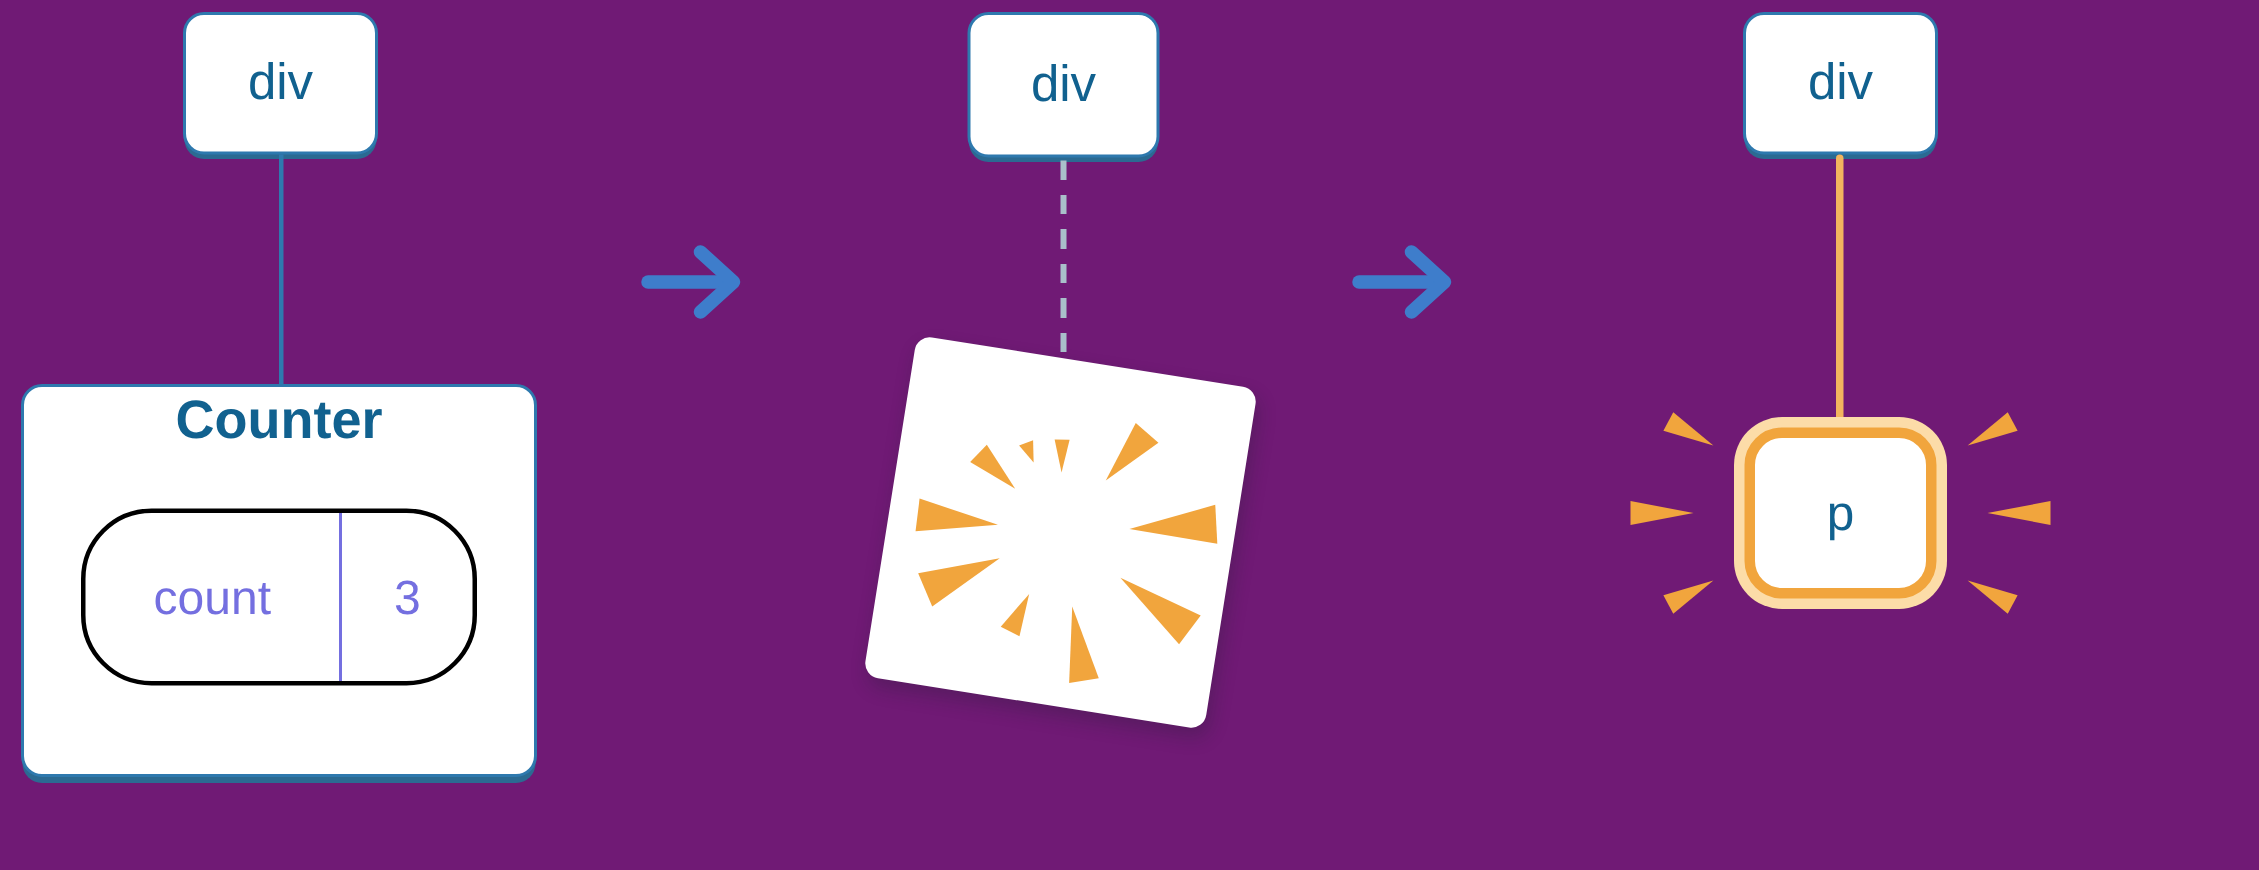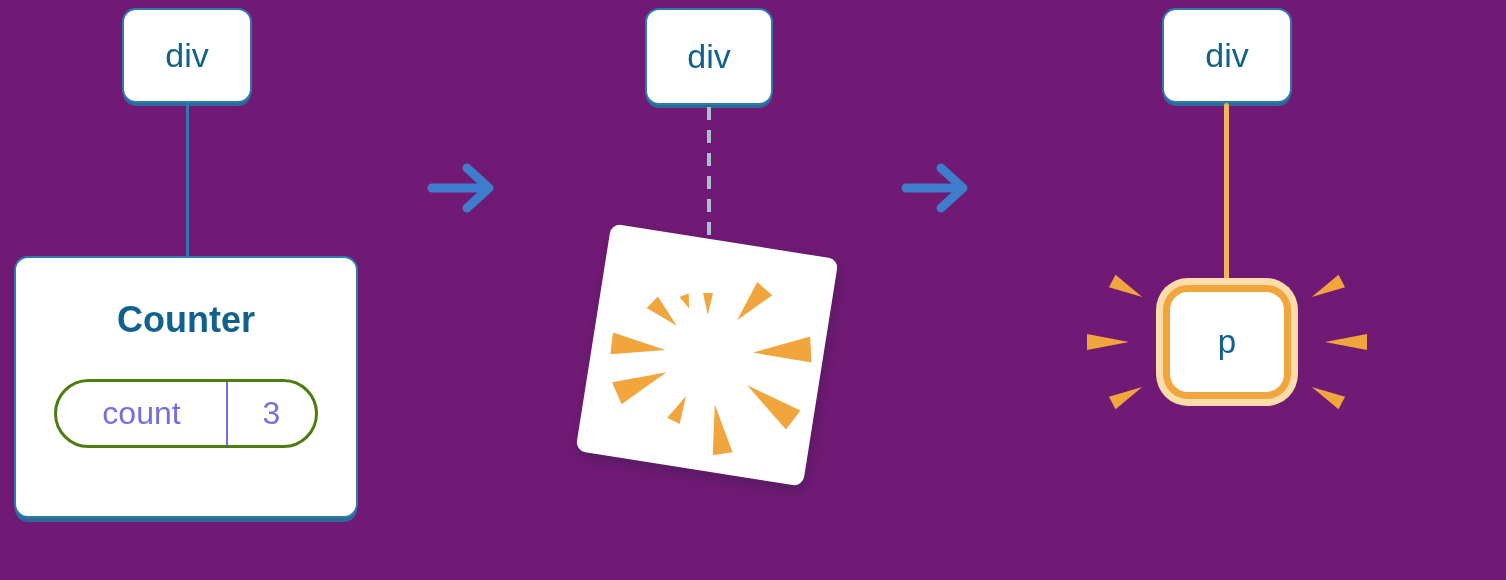--- a/index.html
+++ b/index.html
@@ -62,33 +62,32 @@
     position: absolute;
     left: 14px; top: 256px;
     width: 344px; height: 262px;
     background: #ffffff;
     border: 2px solid #2e79ae;
     border-radius: 14px;
     box-shadow: 0 5px 0 -1px #2b6a92;
     display: flex;
     flex-direction: column;
     align-items: center;
-    padding-top: 40px;
   }
   .component-title {
     font-size: 36px;
     font-weight: 700;
     color: #11618f;
     line-height: 44px;
   }
   .state-pill {
     margin-top: 37px;
     width: 264px;
-    height: 69px;
-    border: 3px solid #4d7c0f;
+    height: 118px;
+    border: 3px solid #000000;
     border-radius: 47px;
     display: flex;
     overflow: hidden;
     background: #ffffff;
   }
   .state-key {
     width: 171px;
     border-right: 2px solid #746fe0;
     display: flex;
     align-items: center;

